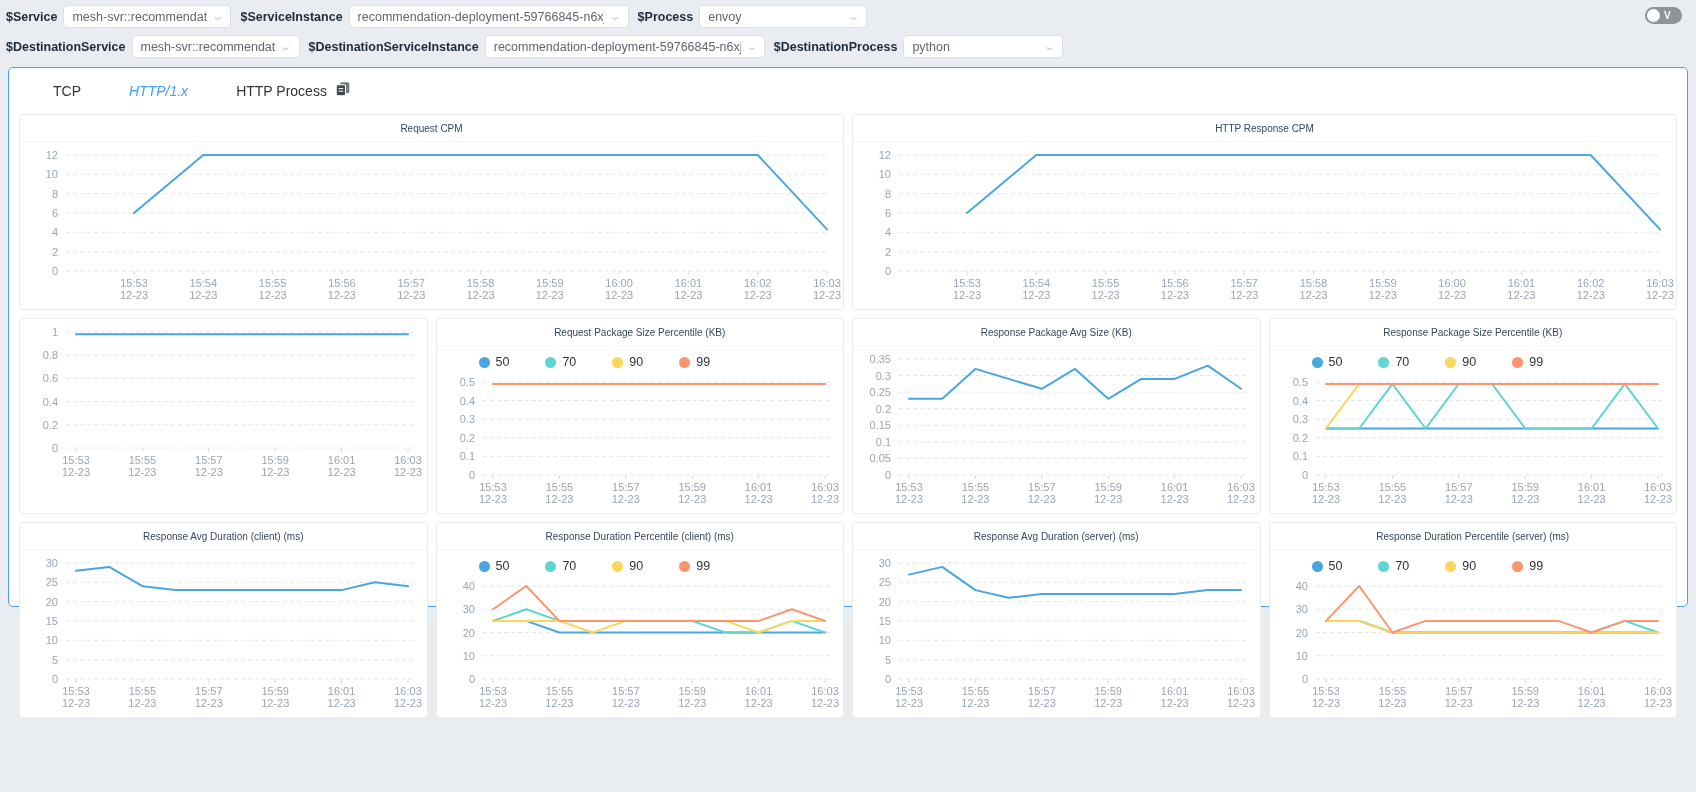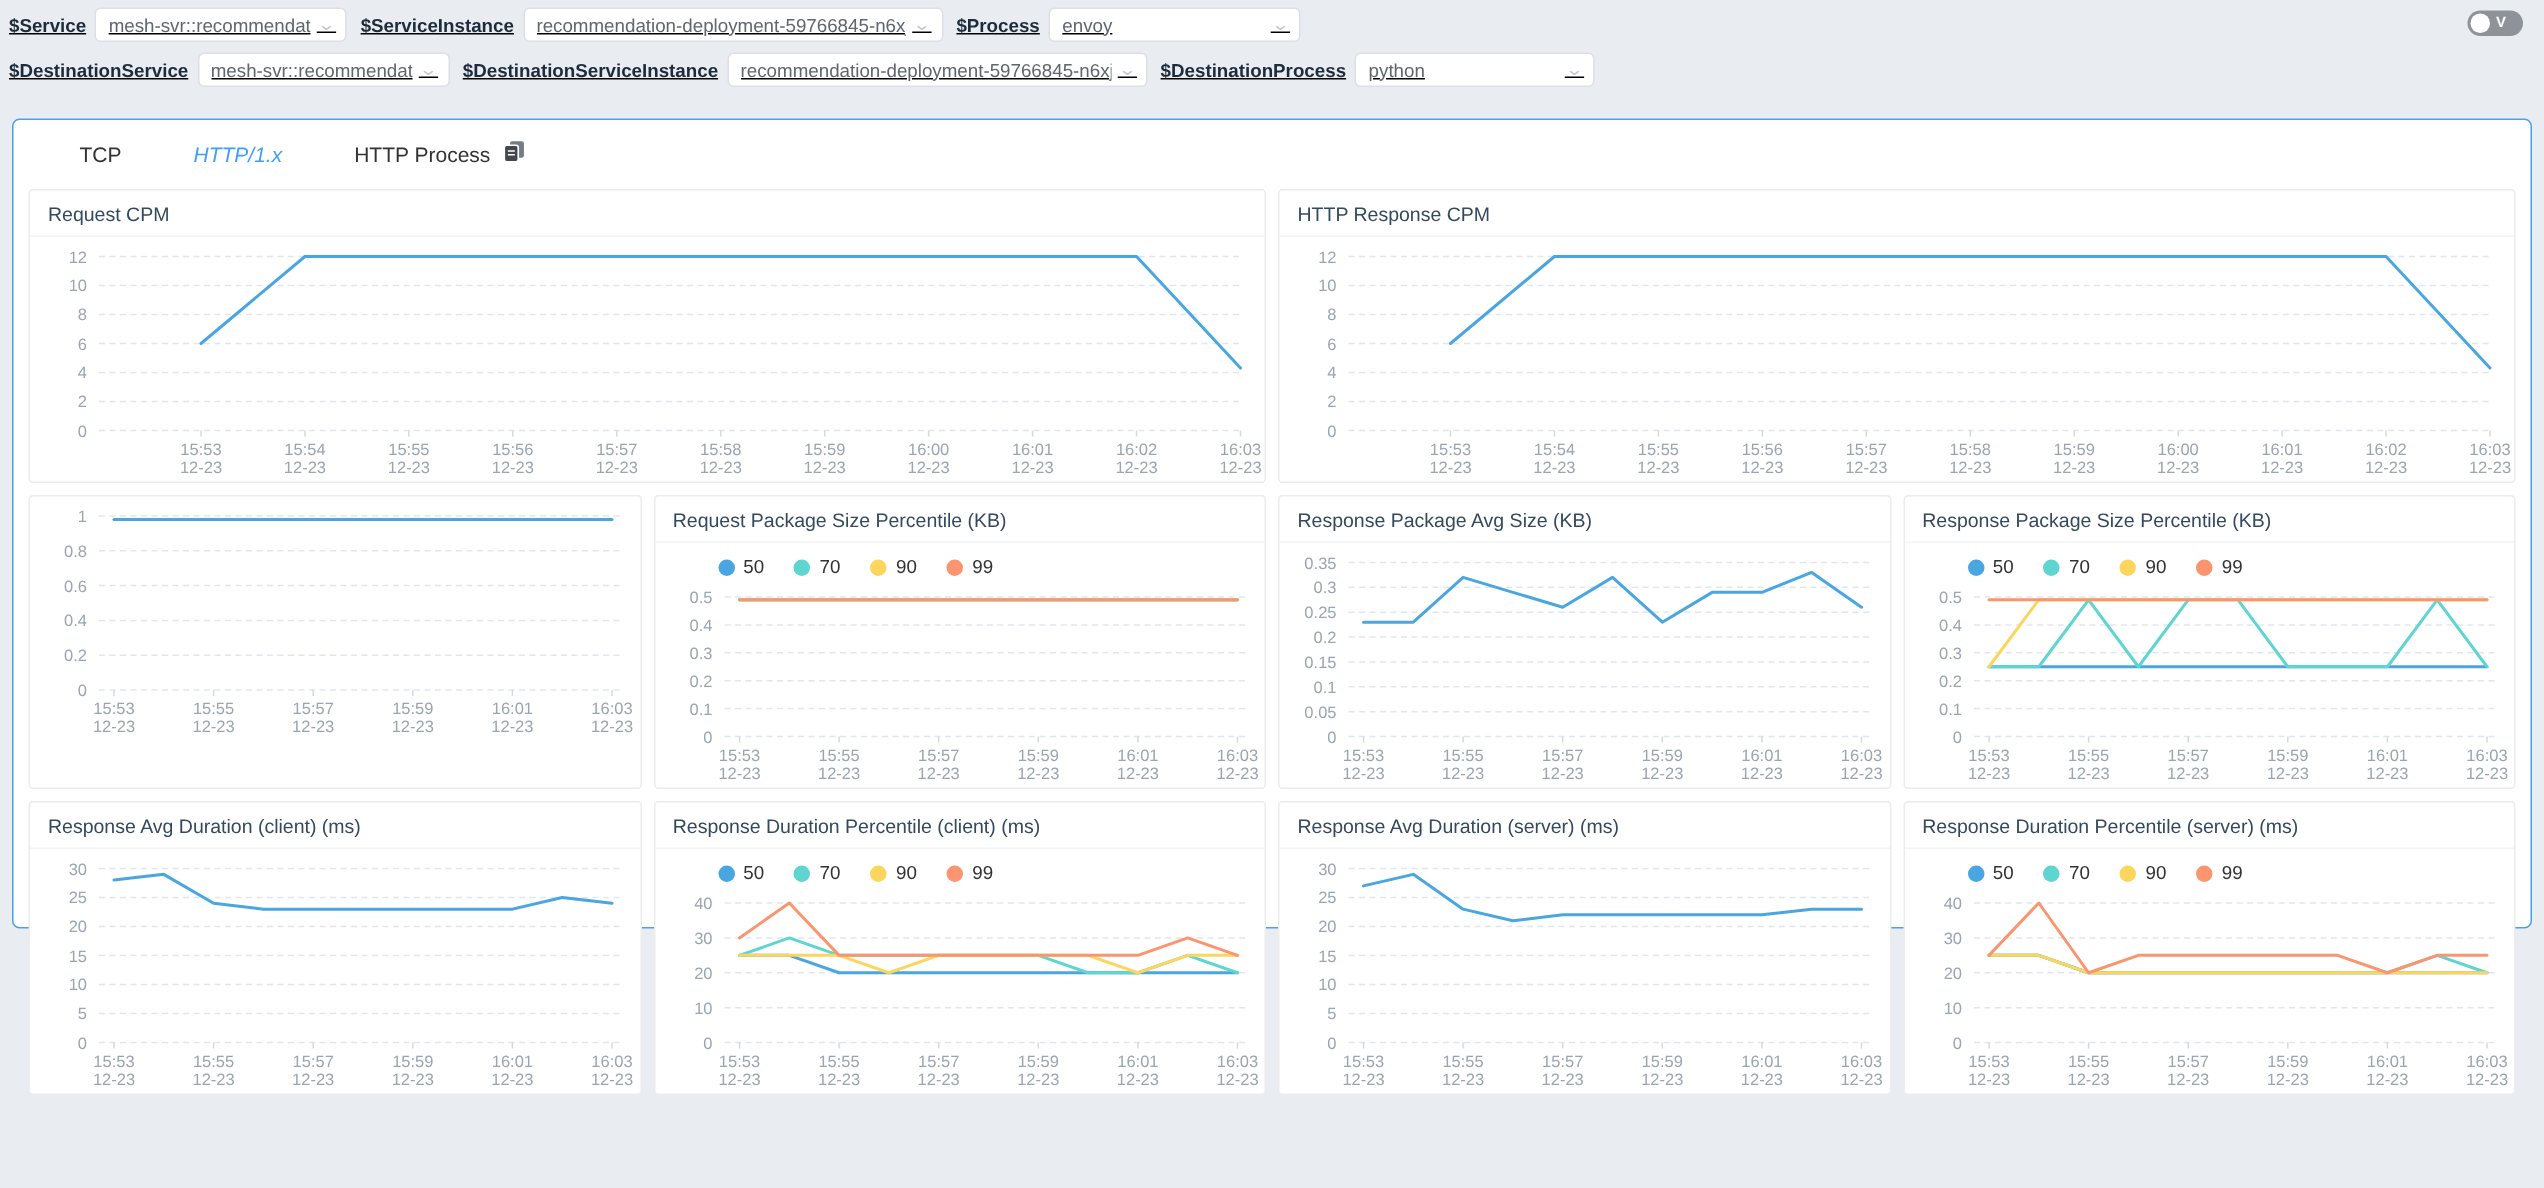--- a/index.html
+++ b/index.html
@@ -1,19 +1,19 @@
 <!DOCTYPE html>
 <html><head>
 <meta charset="utf-8">
 <style>
   * { box-sizing: border-box; margin: 0; padding: 0; }
   html,body { width:1696px; height:792px; background:#e9edf2; font-family:"Liberation Sans", sans-serif; overflow:hidden; }
 
   
-  .filterbar { position:relative; padding:5px 10px 14px 6px;text-decoration:underline; }
+  .filterbar { position:relative; padding:5px 10px 2px 6px; }
   .filter-row { display:flex; align-items:center; gap:9px; margin-bottom:7px; }
   .filter-group { display:flex; align-items:center; gap:6px; }
   .filter-label { font-size:12.5px; font-weight:700; color:#1d2b3a; white-space:nowrap; }
   .select { background:#fff; border:1px solid #dcdfe6; border-radius:4px; height:23px; display:flex; align-items:center; justify-content:space-between; padding:0 8px; cursor:pointer; }
   .select-value { font-size:12.5px; color:#5f6670; white-space:nowrap; overflow:hidden; }
   .chevron-down-icon { color:#c4c9d1; font-size:11px; transform:scaleX(1.4); margin-left:6px; }
   .sel-md { width:168px; } .sel-lg { width:280px; } .sel-md2 { width:160px; }
   .toggle { position:absolute; right:14px; top:7px; width:37px; height:17px; background:#8e9399; border-radius:9px; display:flex; align-items:center; cursor:pointer; }
   .toggle .knob { width:13px; height:13px; background:#fff; border-radius:50%; margin-left:2px; }
   .toggle .toggle-label { color:#fff; font-size:10px; font-weight:700; margin-left:4px; }
@@ -23,22 +23,22 @@
   .tabs { display:flex; align-items:center; gap:48px; padding:13px 10px 10px 44px; }
   .tab { font-size:14px; color:#333; cursor:pointer; }
   .tab.active { color:#409eff;font-style:italic; }
   .tab-with-icon { display:flex; align-items:center; gap:8px; }
   .copy-icon { display:inline-block; cursor:pointer; }
 
   
   .charts-grid { display:grid; grid-template-columns:repeat(4, 1fr); grid-auto-rows:196px; gap:8px; padding:4px 10px 10px 10px; }
   .card { border:1px solid #ececec; border-radius:3px; background:#fff; display:flex; flex-direction:column; overflow:hidden; }
   .card.wide { grid-column:span 2; }
-  .card-title { padding:8px 12px 7px 12px; font-size:13px; color:#34495e; border-bottom:1px solid #f3f4f6; flex:0 0 auto; }
-  .legend { display:flex; align-items:center; gap:20px; padding:9px 10px 0 42px; flex:0 0 auto;text-align:right; }
+  .card-title { padding:8px 12px 7px 12px; font-size:10px; color:#34495e; border-bottom:1px solid #f3f4f6; flex:0 0 auto;text-align:center; }
+  .legend { display:flex; align-items:center; gap:36px; padding:9px 10px 0 42px; flex:0 0 auto;text-align:right; }
   .legend-item { display:flex; align-items:center; gap:6px; font-size:12.5px; color:#333; cursor:pointer; }
   .legend-dot { width:11px; height:11px; border-radius:50%; }
   .plot { flex:1 1 auto; min-height:0; }
   svg text { font-family:"Liberation Sans", sans-serif; }
 </style>
 </head>
 <body>
 
 <div class="filterbar">
   <div class="filter-row">

